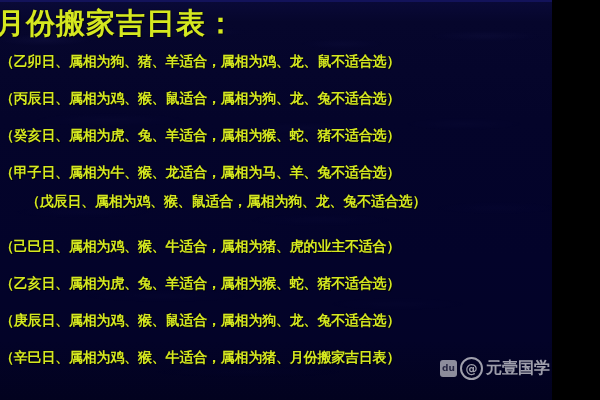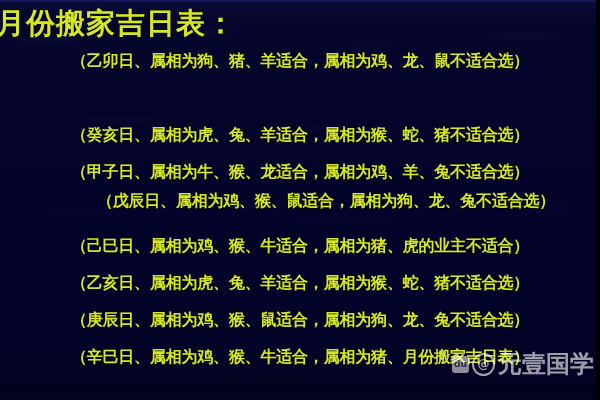--- a/index.html
+++ b/index.html
@@ -2,21 +2,21 @@
 <html><head>
 <meta charset="utf-8">
 <style>
   html, body {
     margin: 0;
     padding: 0;
     background: #000;
   }
   #screen {
     position: relative;
-    width: 596px;
+    width: 552px;
     height: 400px;
     overflow: hidden;
     background: #05052a;
     font-family: "DejaVu Sans", sans-serif;
   }
   
   #bg-gradient {
     position: absolute;
     inset: 0;
     background:
@@ -75,23 +75,22 @@
 
   #title-line {
     top: 6px;
     left: -4px;
     font-size: 29px;
     line-height: 34px;
     letter-spacing: 1px;
   }
 
   .entry-line {
-    font-size: 16px;
+    font-size: 14px;
     line-height: 26px;
-    text-align: center;
     letter-spacing: -0.2px;
   }
 
   
   #watermark {
     position: absolute;
     right: 2px;
     bottom: 20px;
     display: flex;
     align-items: center;
@@ -121,42 +120,43 @@
     display: inline-flex;
     align-items: center;
     justify-content: center;
     width: 19px; height: 19px;
     border: 2px solid rgba(255,255,255,.62);
     border-radius: 50%;
     font-size: 12px;
     line-height: 1;
   }
   #watermark .wm-text {
-    font-size: 24px;
+    font-size: 16px;
   }
 </style>
 </head>
 <body>
 
 <div id="screen">
 
   <div id="bg-gradient"></div>
   <div id="bg-noise"></div>
   <div id="bg-topline"></div>
 
   <div id="content">
 
     <div class="line" id="title-line">月份搬家吉日表：</div>
 
     <div class="line entry-line" style="top:48px;">（乙卯日、属相为狗、猪、羊适合，属相为鸡、龙、鼠不适合选）</div>
 
+    <div class="line entry-line" style="top:85px;">（丙辰日、属相为鸡、猴、鼠适合，属相为狗、龙、兔不适合选）</div>
 
     <div class="line entry-line" style="top:122px;">（癸亥日、属相为虎、兔、羊适合，属相为猴、蛇、猪不适合选）</div>
 
-    <div class="line entry-line" style="top:159px;">（甲子日、属相为牛、猴、龙适合，属相为鸡、羊、兔不适合选）</div>
+    <div class="line entry-line" style="top:159px;">（甲子日、属相为牛、猴、龙适合，属相为马、羊、兔不适合选）</div>
 
     <div class="line entry-line" style="top:188px;padding-left:26px;">（戊辰日、属相为鸡、猴、鼠适合，属相为狗、龙、兔不适合选）</div>
 
     <div class="line entry-line" style="top:270px;">（乙亥日、属相为虎、兔、羊适合，属相为猴、蛇、猪不适合选）</div>
 
     <div class="line entry-line" style="top:233px;">（己巳日、属相为鸡、猴、牛适合，属相为猪、虎的业主不适合）</div>
 
     <div class="line entry-line" style="top:307px;">（庚辰日、属相为鸡、猴、鼠适合，属相为狗、龙、兔不适合选）</div>
 
     <div class="line entry-line" style="top:344px;">（辛巳日、属相为鸡、猴、牛适合，属相为猪、月份搬家吉日表）</div>

